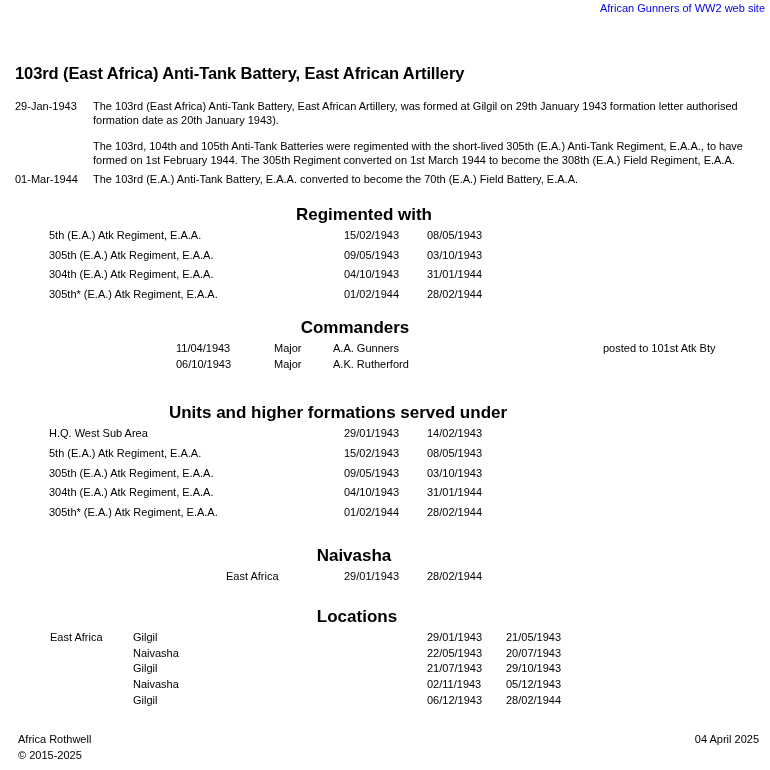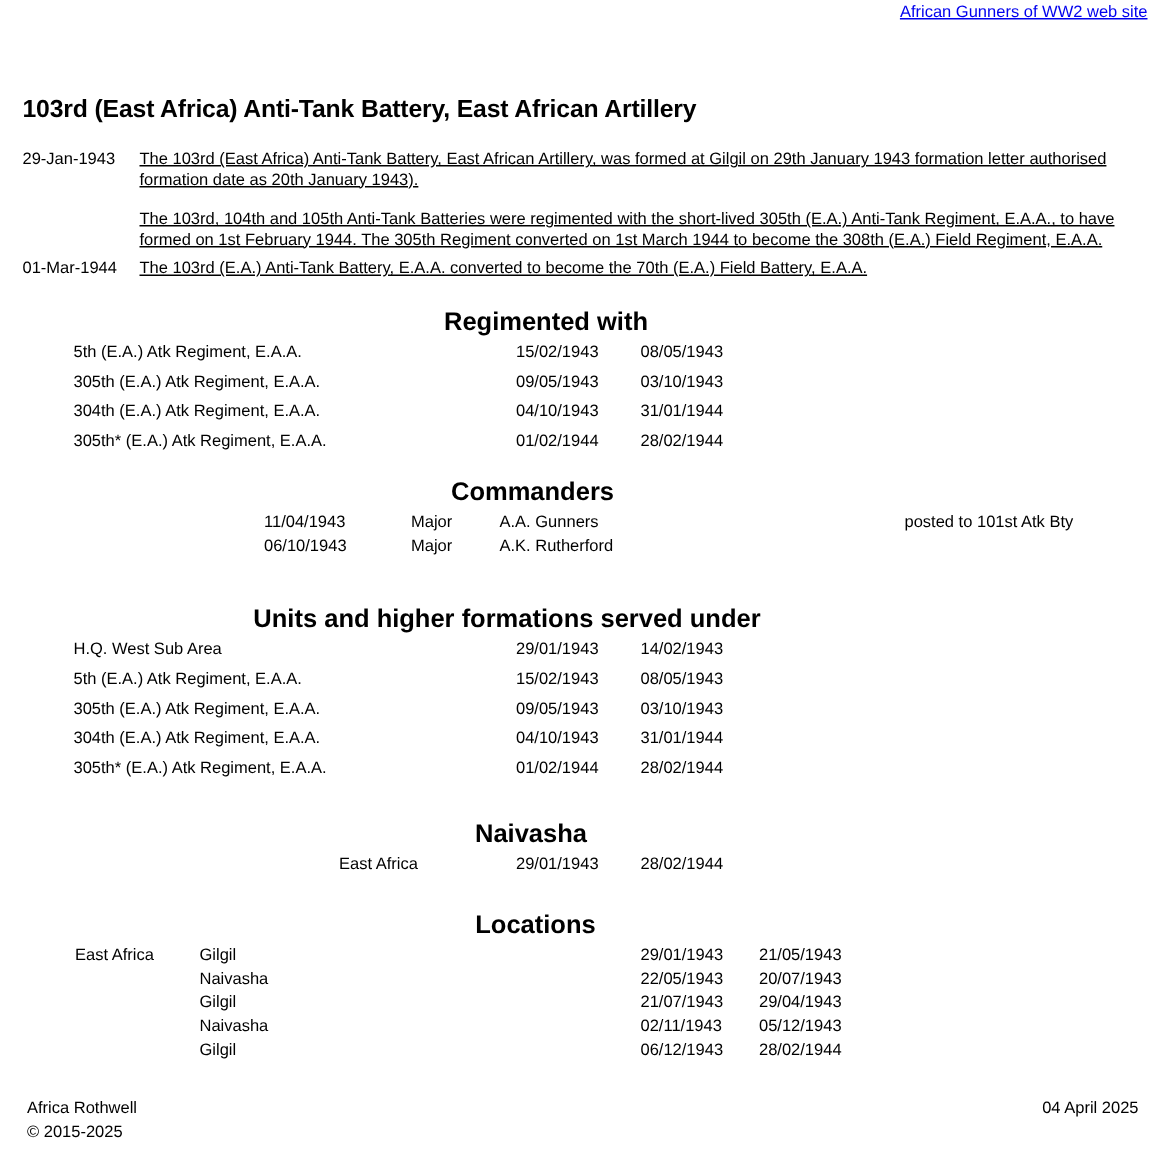--- a/index.html
+++ b/index.html
@@ -1,24 +1,24 @@
 <!DOCTYPE html>
 <html><head>
   <meta charset="utf-8">
   <style>
     html, body { margin: 0; padding: 0; background: #ffffff; }
     body {
       width: 770px; height: 770px; position: relative; overflow: hidden;
       font-family: "Liberation Sans", sans-serif; color: #000000; font-size: 11px;
     }
     .abs { position: absolute; white-space: nowrap; }
-    .toplink { top: 2px; right: 5px; color: #0000ee; text-decoration: underline; font-size: 11px; cursor: pointer; }
+    .toplink { top: 2px; right: 5px; color: #0000ee; font-size: 11px; cursor: pointer; }
     .title { left: 15px; top: 64px; font-size: 16.5px; font-weight: bold; letter-spacing: -0.1px; }
     .hist-date { left: 15px; text-align: right; }
-    .hist-text { left: 93px; width: 650px; white-space: normal; line-height: 13.5px; text-decoration: underline; }
+    .hist-text { left: 93px; width: 650px; white-space: normal; line-height: 13.5px; }
     .section-h { font-weight: bold; font-size: 17px; transform: translateX(-50%); }
     .footer-l { left: 18px; }
     .footer-r { right: 11px; }
   </style>
 </head>
 <body>
 
 <a class="abs toplink">African Gunners of WW2 web site</a>
 
 <div class="abs title">103rd (East Africa) Anti-Tank Battery, East African Artillery</div>
@@ -115,21 +115,21 @@
     <span class="abs" style="left:506px; top:631px">21/05/1943</span>
   </div>
   <div>
     <span class="abs" style="left:133px; top:647px">Naivasha</span>
     <span class="abs" style="left:427px; top:647px">22/05/1943</span>
     <span class="abs" style="left:506px; top:647px">20/07/1943</span>
   </div>
   <div>
     <span class="abs" style="left:133px; top:662px">Gilgil</span>
     <span class="abs" style="left:427px; top:662px">21/07/1943</span>
-    <span class="abs" style="left:506px; top:662px">29/04/1943</span>
+    <span class="abs" style="left:506px; top:662px">29/10/1943</span>
   </div>
   <div>
     <span class="abs" style="left:133px; top:678px">Naivasha</span>
     <span class="abs" style="left:427px; top:678px">02/11/1943</span>
     <span class="abs" style="left:506px; top:678px">05/12/1943</span>
   </div>
   <div>
     <span class="abs" style="left:133px; top:694px">Gilgil</span>
     <span class="abs" style="left:427px; top:694px">06/12/1943</span>
     <span class="abs" style="left:506px; top:694px">28/02/1944</span>

